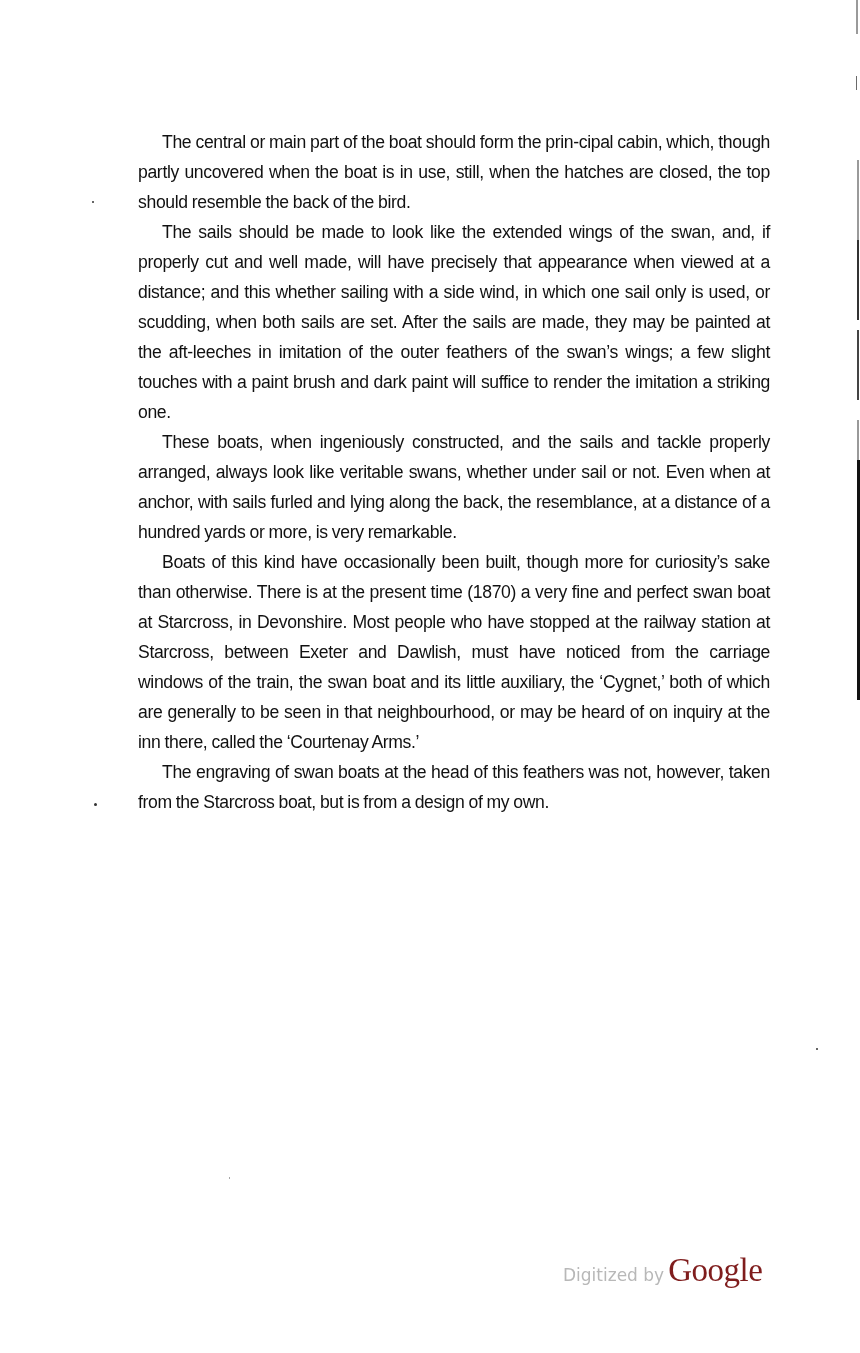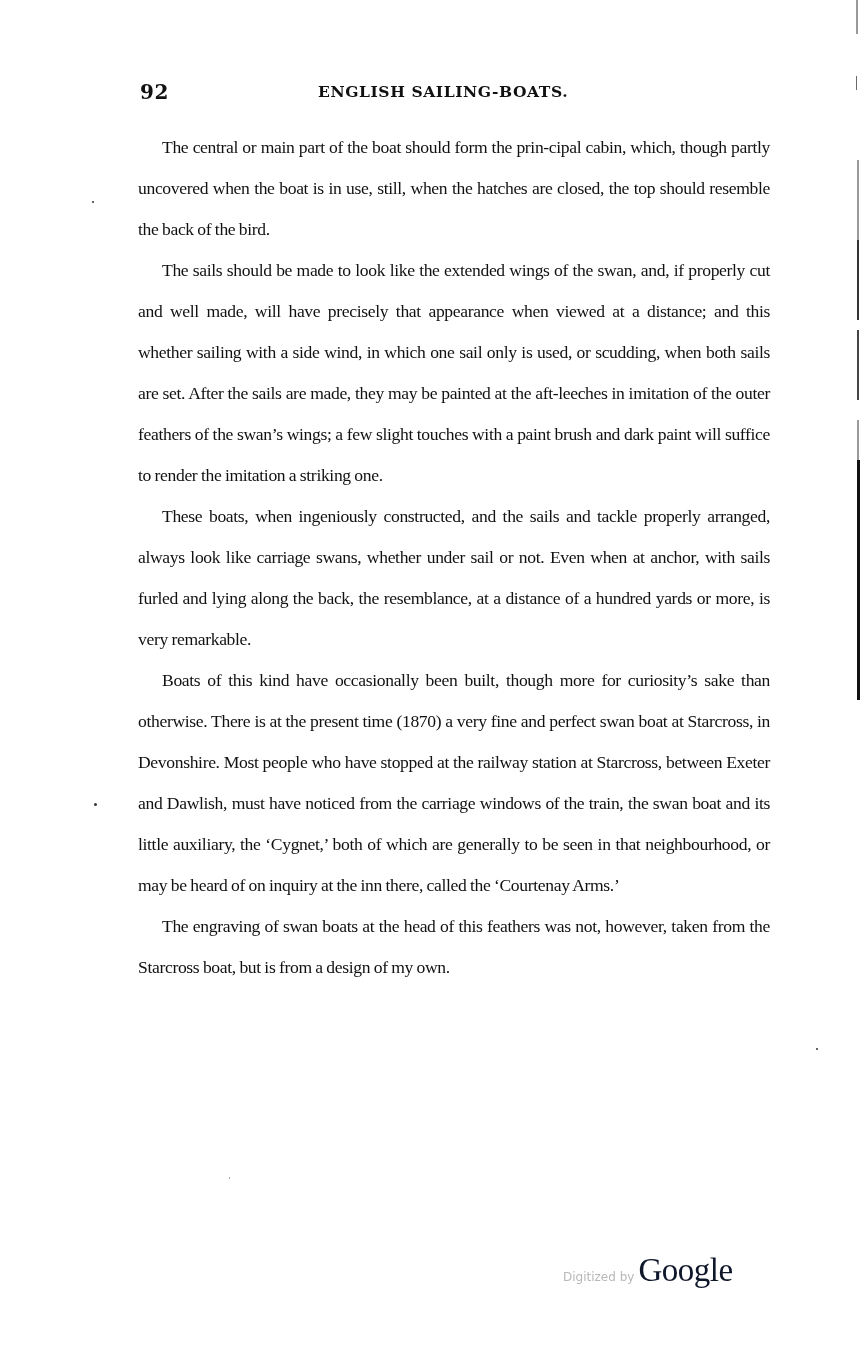--- a/index.html
+++ b/index.html
@@ -43,77 +43,73 @@
       font-family: "DejaVu Serif", serif;
       font-weight: bold;
       font-size: 15.5px;
       letter-spacing: 0.6px;
     }
     .body-text {
       position: absolute;
       top: 127px;
       left: 138px;
       width: 632px;
-      font-family: Liberation Serif, serif;
+      font-family: Liberation Sans, sans-serif;
       font-size: 17.6px;
-      line-height: 41px;
+      line-height: 30px;
       text-align: justify;
       word-spacing: -0.5px;
       letter-spacing: -0.35px;
     }
     .para {
       margin: 0;
       text-indent: 24px;
     }
     .watermark {
       position: absolute;
       left: 563px;
       top: 1252px;
       color: #b8b8b8;
       display: flex;
       align-items: baseline;
       gap: 4px;
     }
     .wm-small {
       font-family: "DejaVu Sans", sans-serif;
-      font-size: 12px;
+      font-size: 17px;
     }
     .wm-brand {
       font-family: "Liberation Serif", serif;
       font-size: 33px;
-      color: #0f172a;
+      color: #7f1d1d;
       letter-spacing: -0.5px;
     }
     .edge-mark {
       position: absolute;
       background: #7a7a7a;
       width: 2px;
     }
     .speck {
       position: absolute;
       width: 3px;
       height: 3px;
       background: #333;
       border-radius: 50%;
     }
   </style>
 </head>
 <body>
 
 <div class="page">
 
-  <div class="running-head">
-    <span class="page-number">92</span>
-    <span class="running-title">ENGLISH SAILING-BOATS.</span>
-  </div>
 
   <div class="body-text">
     <p class="para">The central or main part of the boat should form the prin-cipal cabin, which, though partly uncovered when the boat is in use, still, when the hatches are closed, the top should resemble the back of the bird.</p>
     <p class="para">The sails should be made to look like the extended wings of the swan, and, if properly cut and well made, will have precisely that appearance when viewed at a distance; and this whether sailing with a side wind, in which one sail only is used, or scudding, when both sails are set.  After the sails are made, they may be painted at the aft-leeches in imitation of the outer feathers of the swan’s wings; a few slight touches with a paint brush and dark paint will suffice to render the imitation a striking one.</p>
-    <p class="para">These boats, when ingeniously constructed, and the sails and tackle properly arranged, always look like carriage swans, whether under sail or not.  Even when at anchor, with sails furled and lying along the back, the resemblance, at a distance of a hundred yards or more, is very remarkable.</p>
+    <p class="para">These boats, when ingeniously constructed, and the sails and tackle properly arranged, always look like veritable swans, whether under sail or not.  Even when at anchor, with sails furled and lying along the back, the resemblance, at a distance of a hundred yards or more, is very remarkable.</p>
     <p class="para">Boats of this kind have occasionally been built, though more for curiosity’s sake than otherwise.  There is at the present time (1870) a very fine and perfect swan boat at Starcross, in Devonshire.  Most people who have stopped at the railway station at Starcross, between Exeter and Dawlish, must have noticed from the carriage windows of the train, the swan boat and its little auxiliary, the ‘Cygnet,’ both of which are generally to be seen in that neighbourhood, or may be heard of on inquiry at the inn there, called the ‘Courtenay Arms.’</p>
     <p class="para">The engraving of swan boats at the head of this feathers was not, however, taken from the Starcross boat, but is from a design of my own.</p>
   </div>
 
   <div class="watermark">
     <span class="wm-small">Digitized by</span>
     <span class="wm-brand">Google</span>
   </div>
 
   <div class="edge-mark" style="left:856px; top:0; height:34px; background:#9a9a9a;"></div>

